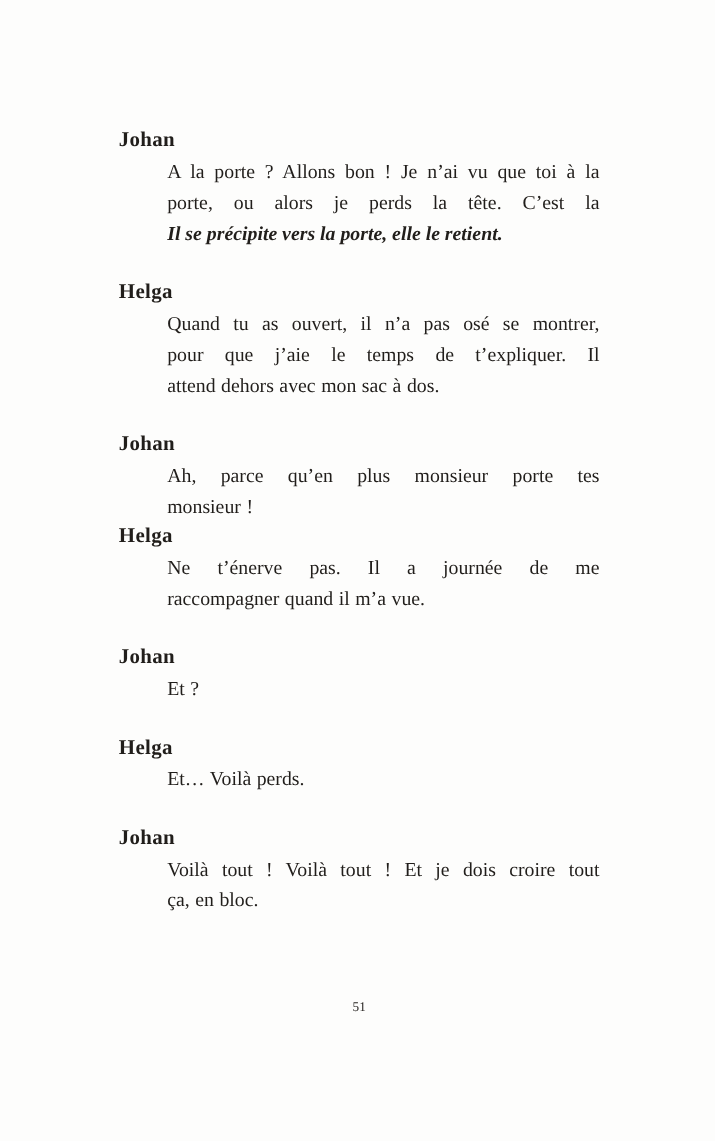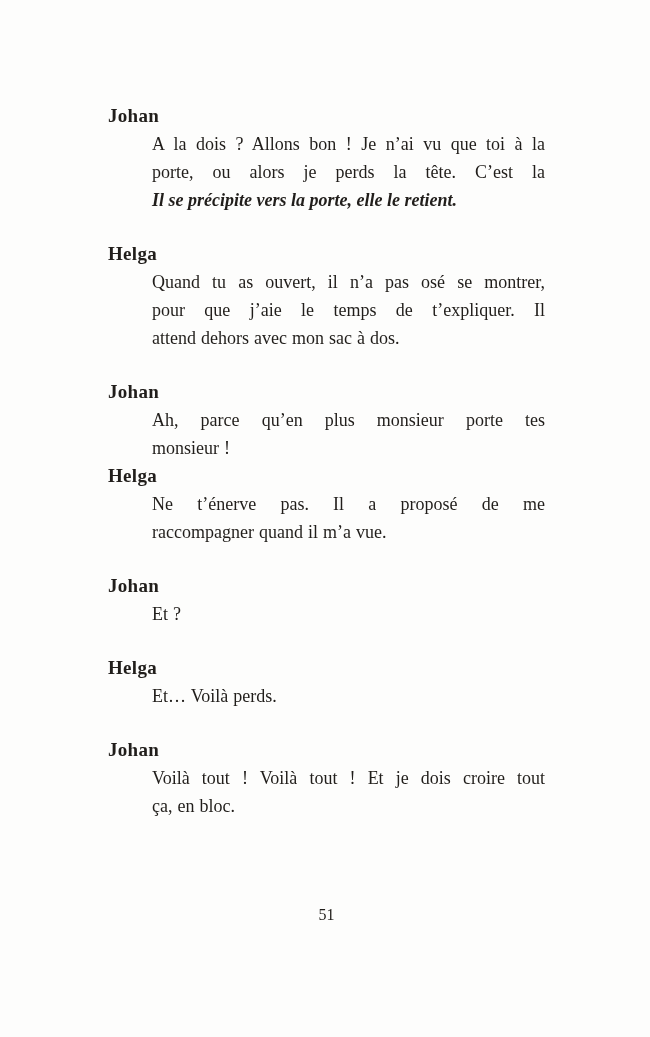--- a/index.html
+++ b/index.html
@@ -13,21 +13,21 @@
     height: 1037px;
     margin: 0 auto;
     background: #fdfdfc;
     color: #211e1b;
     font-family: "Liberation Serif", "DejaVu Serif", serif;
     overflow: hidden;
   }
   .content {
     position: absolute;
     left: 108px;
-    top: 102px;
+    top: 114px;
     width: 437px;
   }
   .block { margin-top: 26px; }
   .block:first-child { margin-top: 0; }
   .block.tight { margin-top: 0; }
   .speaker {
     font-weight: bold;
     font-size: 19px;
     line-height: 28px;
     letter-spacing: 0.3px;
@@ -49,34 +49,34 @@
     font-size: 18px;
     line-height: 28px;
     font-weight: bold;
   }
   .folio {
     position: absolute;
     left: 108px;
     top: 901px;
     width: 437px;
     text-align: center;
-    font-size: 16px;
+    font-size: 12px;
     line-height: 28px;
   }
 </style>
 </head>
 <body>
 
 <div class="page">
   <div class="content">
 
     <section class="block">
       <div class="speaker">Johan</div>
       <div class="dialogue">
-        <div class="line just">A la dois ? Allons bon ! Je n’ai vu que toi à la</div>
+        <div class="line just">A la porte ? Allons bon ! Je n’ai vu que toi à la</div>
         <div class="line just">porte, ou alors je perds la tête. C’est la</div>
       </div>
       <div class="stage">Il se précipite vers la porte, elle le retient.</div>
     </section>
 
     <section class="block">
       <div class="speaker">Helga</div>
       <div class="dialogue">
         <div class="line just">Quand tu as ouvert, il n’a pas osé se montrer,</div>
         <div class="line just">pour que j’aie le temps de t’expliquer. Il</div>
@@ -88,21 +88,21 @@
       <div class="speaker">Johan</div>
       <div class="dialogue">
         <div class="line just">Ah, parce qu’en plus monsieur porte tes</div>
         <div class="line">monsieur !</div>
       </div>
     </section>
 
     <section class="block tight">
       <div class="speaker">Helga</div>
       <div class="dialogue">
-        <div class="line just">Ne t’énerve pas. Il a proposé de me</div>
+        <div class="line just">Ne t’énerve pas. Il a journée de me</div>
         <div class="line">raccompagner quand il m’a vue.</div>
       </div>
     </section>
 
     <section class="block">
       <div class="speaker">Johan</div>
       <div class="dialogue">
         <div class="line">Et ?</div>
       </div>
     </section>

